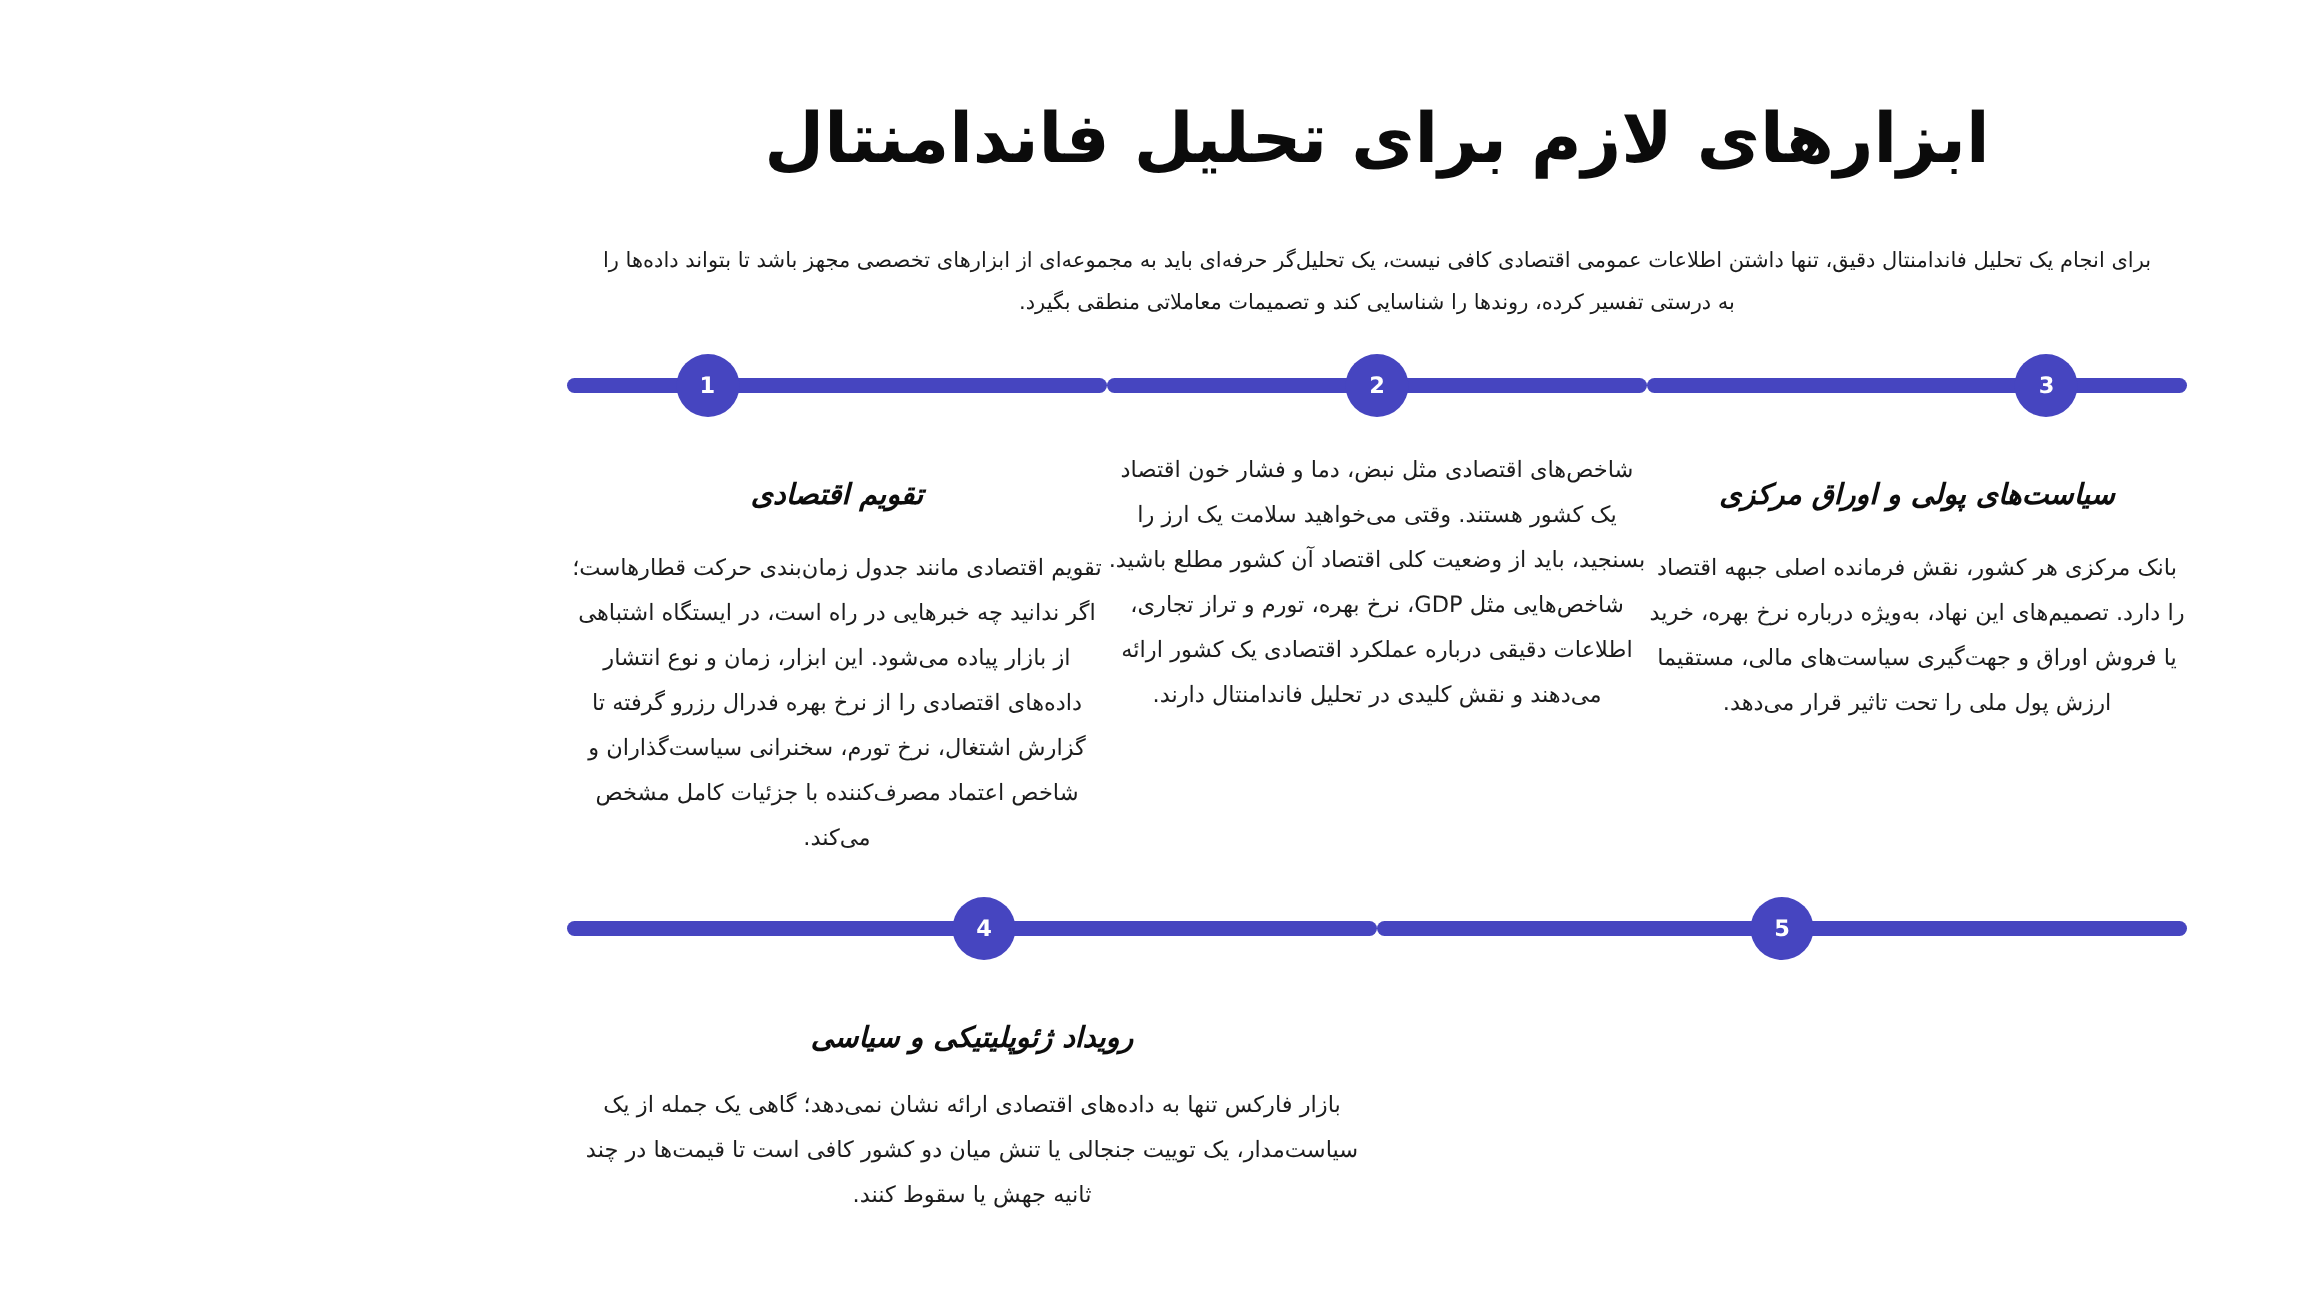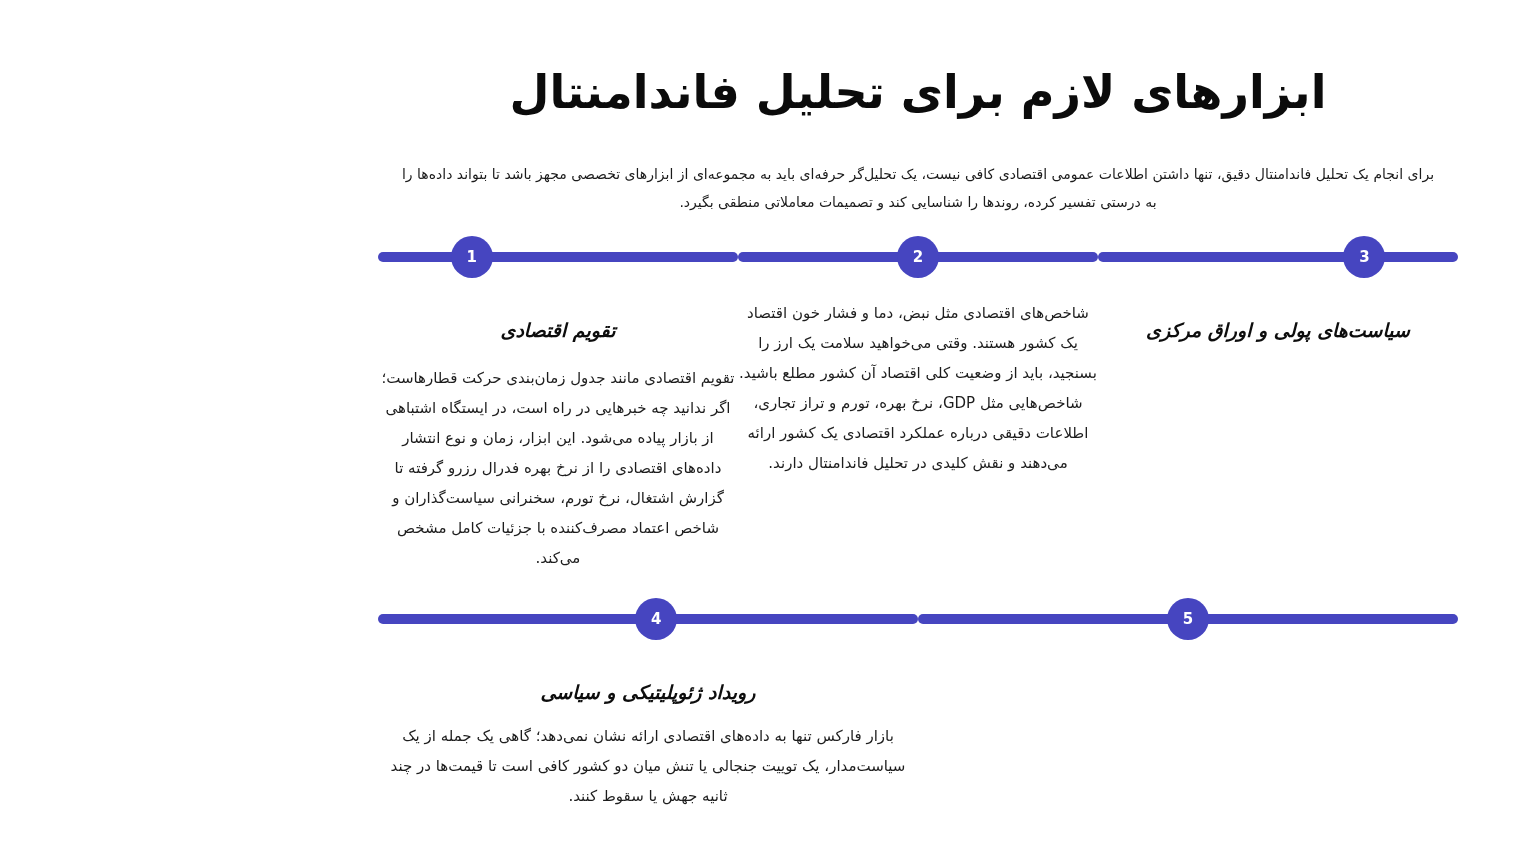--- a/index.html
+++ b/index.html
@@ -152,20 +152,21 @@
   <div class="row row-top">
 
     <div class="step">
       <div class="bar-wrap">
         <div class="bar" style="background: rgb(70, 69, 192);"></div>
         <div class="bubble pos-pos3 pos-right" style="background: rgb(70, 69, 192); color: rgb(255, 255, 255);">
           <span>3</span>
         </div>
       </div>
       <div class="step-title">سیاست‌های پولی و اوراق مرکزی</div>
+      <div class="step-body">بانک مرکزی هر کشور، نقش فرمانده اصلی جبهه اقتصاد را دارد. تصمیم‌های این نهاد، به‌ویژه درباره نرخ بهره، خرید یا فروش اوراق و جهت‌گیری سیاست‌های مالی، مستقیما ارزش پول ملی را تحت تاثیر قرار می‌دهد.</div>
     </div>
 
     <div class="step">
       <div class="bar-wrap">
         <div class="bar" style="background: rgb(70, 69, 192);"></div>
         <div class="bubble pos-mid" style="background: rgb(70, 69, 192); color: rgb(255, 255, 255);">
           <span>2</span>
         </div>
       </div>
       <div class="step-body">شاخص‌های اقتصادی مثل نبض، دما و فشار خون اقتصاد یک کشور هستند. وقتی می‌خواهید سلامت یک ارز را بسنجید، باید از وضعیت کلی اقتصاد آن کشور مطلع باشید. شاخص‌هایی مثل GDP، نرخ بهره، تورم و تراز تجاری، اطلاعات دقیقی درباره عملکرد اقتصادی یک کشور ارائه می‌دهند و نقش کلیدی در تحلیل فاندامنتال دارند.</div>

